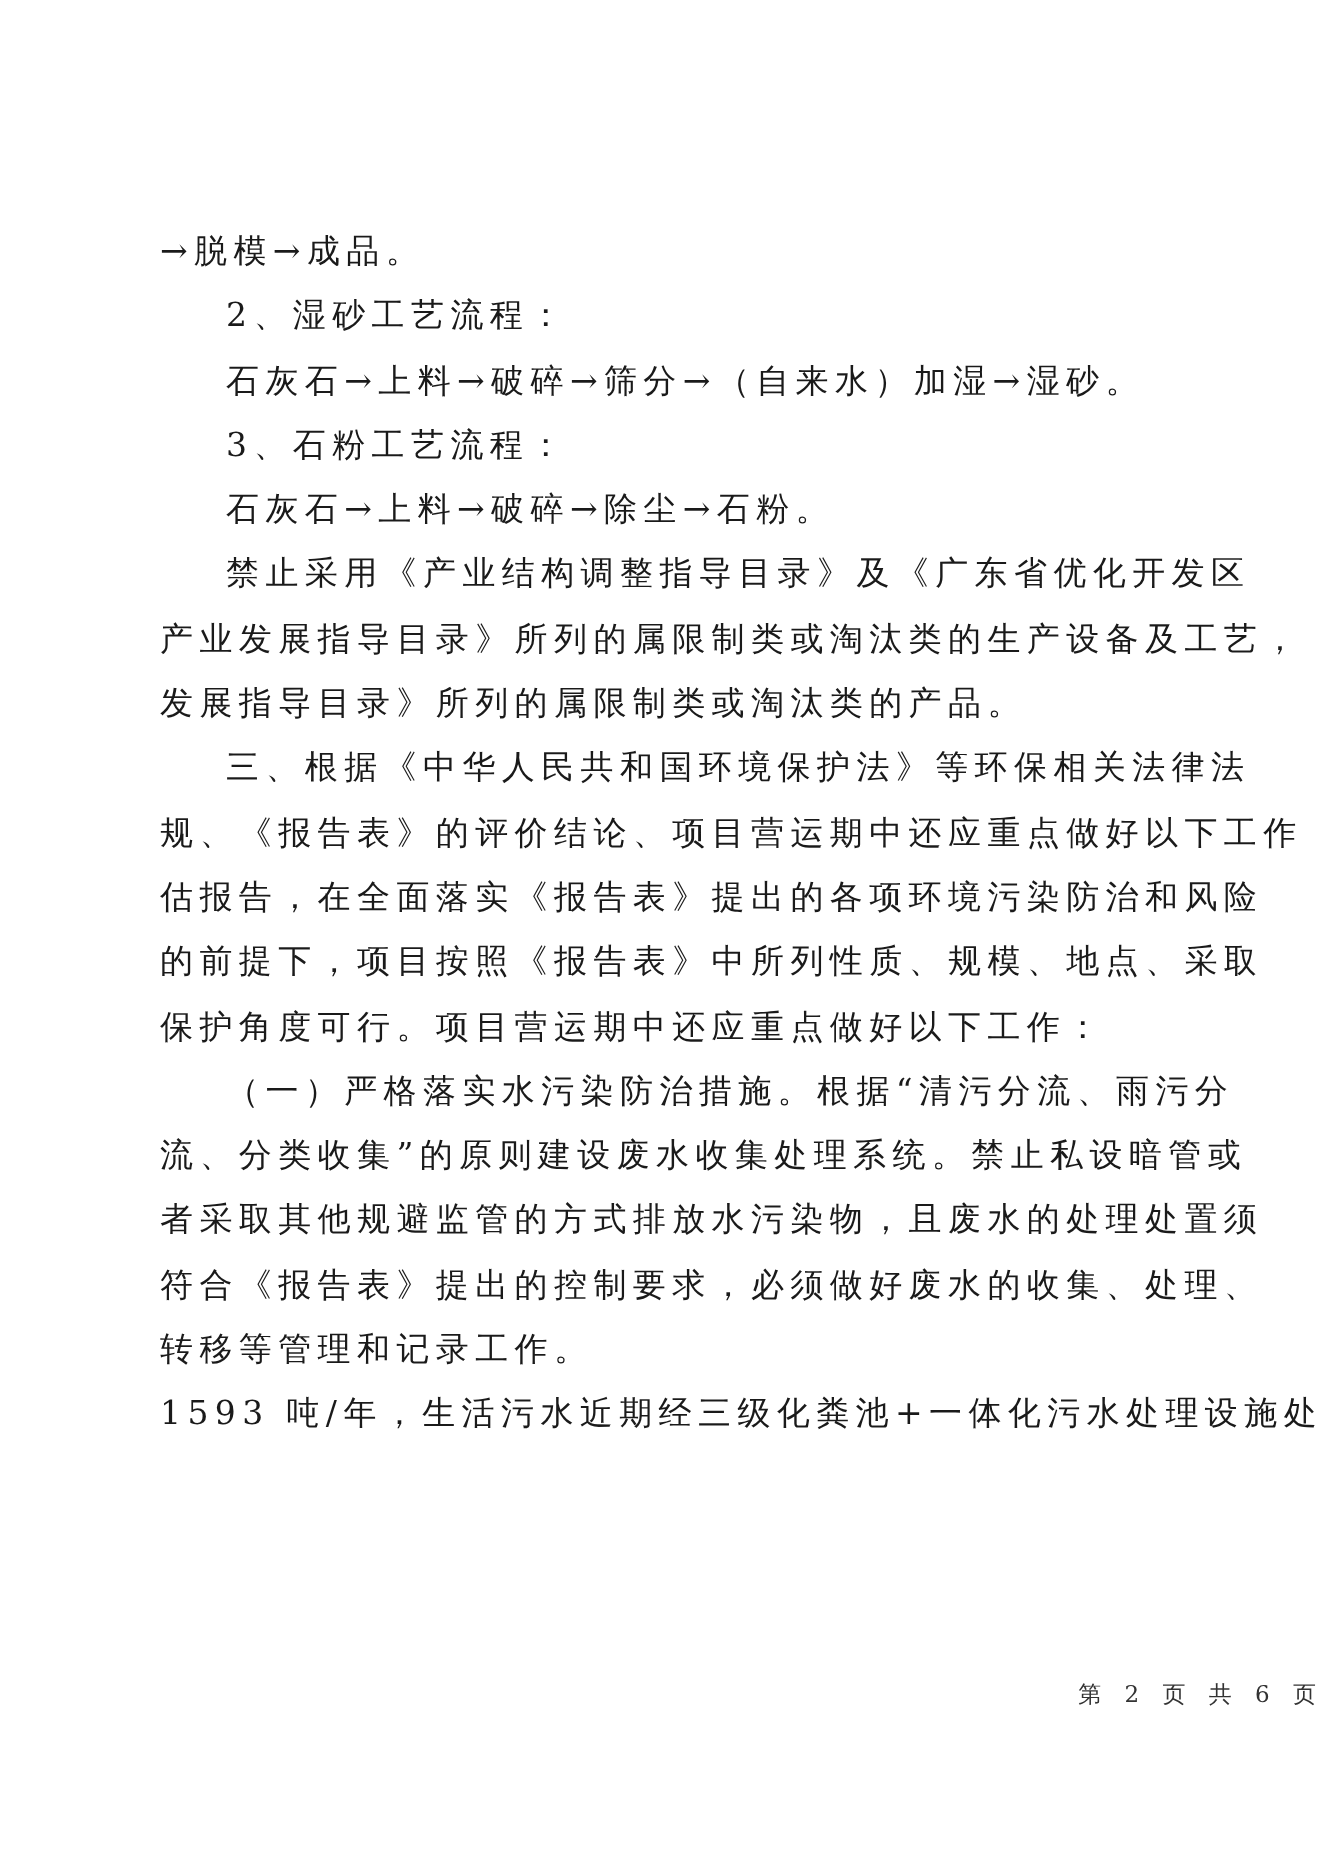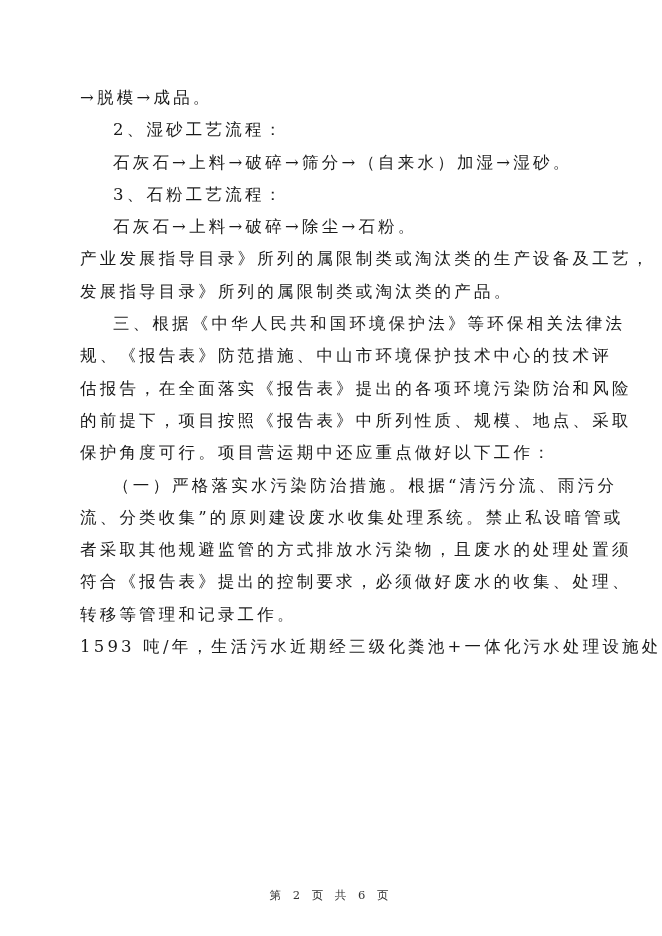--- a/index.html
+++ b/index.html
@@ -11,55 +11,56 @@
       width: 662px;
       height: 936px;
       position: relative;
       overflow: hidden;
       font-family: "DejaVu Serif", "Liberation Serif", serif;
       color: #1a1a1a;
     }
     .page {
       position: absolute;
       left: 80px;
-      top: 82px;
+      top: 110px;
       width: 504px;
     }
     .line {
       font-size: 16.5px;
       line-height: 32.3px;
       height: 32.3px;
       white-space: nowrap;
       letter-spacing: 3.2px;
     }
     .indent { padding-left: 33px; }
     .footer {
       position: absolute;
       left: 0;
       width: 662px;
-      top: 888px;
-      text-align: center;
+      top: 840px;
+      text-align: right;
       font-size: 11.5px;
       letter-spacing: 4px;
       color: #333;
     }
   </style>
 </head>
 <body>
 
 <div class="page">
   <div class="line">→脱模→成品。</div>
   <div class="line indent">2、湿砂工艺流程：</div>
   <div class="line indent">石灰石→上料→破碎→筛分→（自来水）加湿→湿砂。</div>
   <div class="line indent">3、石粉工艺流程：</div>
   <div class="line indent">石灰石→上料→破碎→除尘→石粉。</div>
+  <div class="line indent">禁止采用《产业结构调整指导目录》及《广东省优化开发区</div>
   <div class="line">产业发展指导目录》所列的属限制类或淘汰类的生产设备及工艺，</div>
   <div class="line">发展指导目录》所列的属限制类或淘汰类的产品。</div>
   <div class="line indent">三、根据《中华人民共和国环境保护法》等环保相关法律法</div>
-  <div class="line">规、《报告表》防范措施、中山市环境保护技术中心的技术评</div>
+  <div class="line">规、《报告表》的评价结论、项目营运期中还应重点做好以下工作</div>
   <div class="line">估报告，在全面落实《报告表》提出的各项环境污染防治和风险</div>
   <div class="line">的前提下，项目按照《报告表》中所列性质、规模、地点、采取</div>
   <div class="line">保护角度可行。项目营运期中还应重点做好以下工作：</div>
   <div class="line indent">（一）严格落实水污染防治措施。根据“清污分流、雨污分</div>
   <div class="line">流、分类收集”的原则建设废水收集处理系统。禁止私设暗管或</div>
   <div class="line">者采取其他规避监管的方式排放水污染物，且废水的处理处置须</div>
   <div class="line">符合《报告表》提出的控制要求，必须做好废水的收集、处理、</div>
   <div class="line">转移等管理和记录工作。</div>
   <div class="line">1593 吨/年，生活污水近期经三级化粪池+一体化污水处理设施处</div>
 </div>

